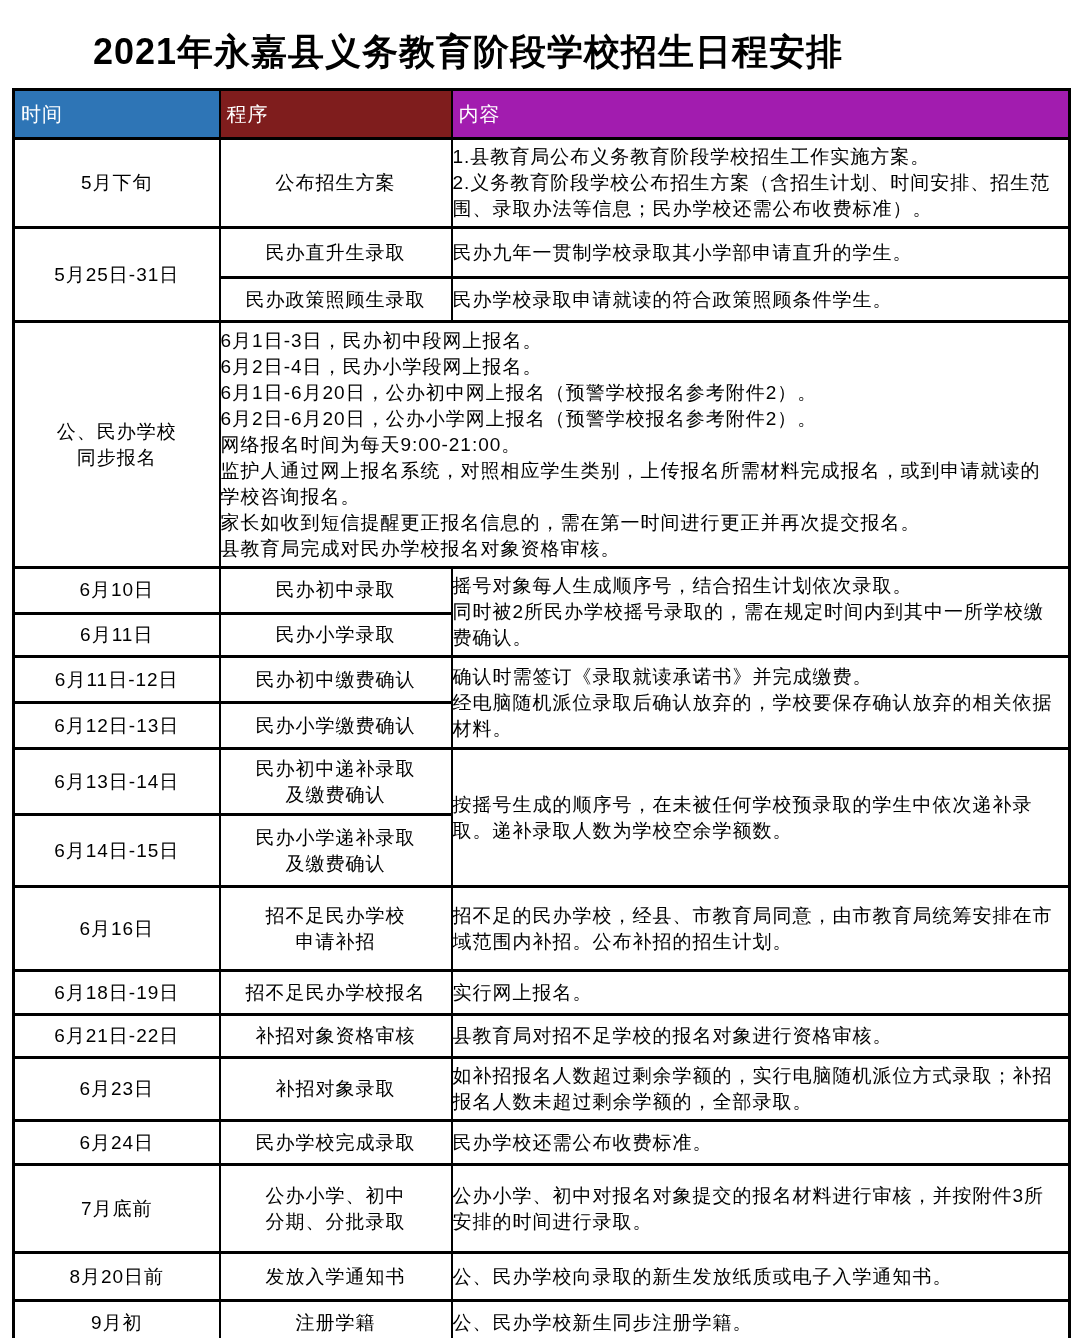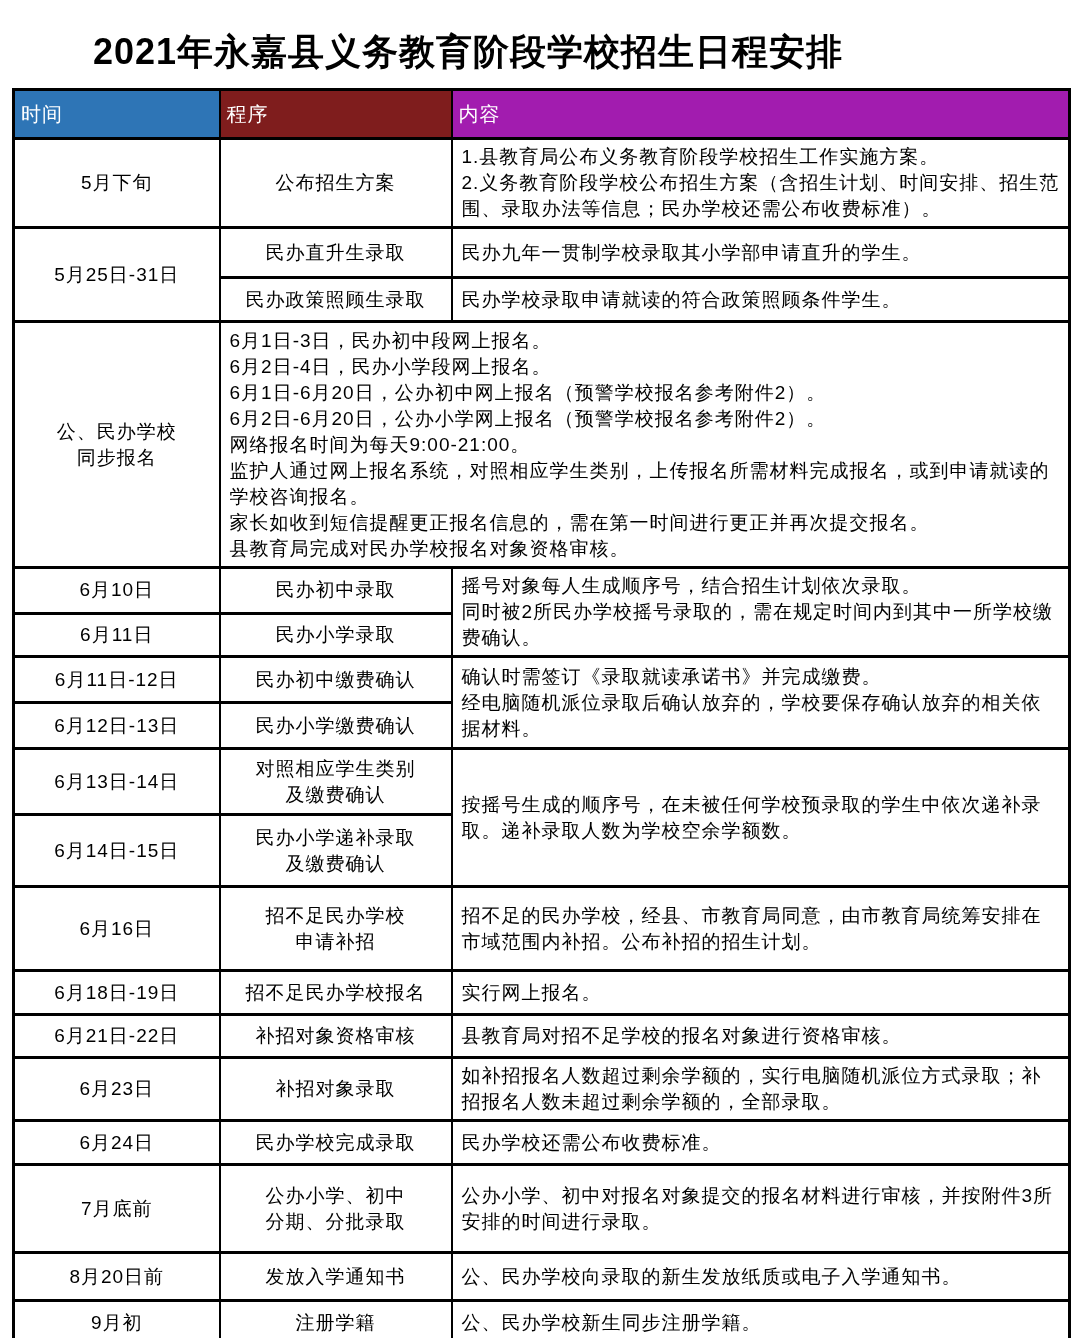--- a/index.html
+++ b/index.html
@@ -50,21 +50,21 @@
     font-weight: normal;
     font-size: 20px;
     text-align: left;
     height: 38px;
   }
   .schedule td.c1, .schedule td.c2 {
     text-align: center;
   }
   .schedule td.c3 {
     text-align: left;
-    padding-left: 9px;
+    padding-left: 0;
     padding-right: 8px;
   }
 </style>
 </head>
 <body>
 
 <div class="page-title">2021年永嘉县义务教育阶段学校招生日程安排</div>
 
 <table class="schedule">
   <colgroup>
@@ -120,21 +120,21 @@
     <td class="c2">民办初中缴费确认</td>
     <td class="c3" rowspan="2">确认时需签订《录取就读承诺书》并完成缴费。
 经电脑随机派位录取后确认放弃的，学校要保存确认放弃的相关依据材料。</td>
   </tr>
   <tr style="height:46px">
     <td class="c1">6月12日-13日</td>
     <td class="c2">民办小学缴费确认</td>
   </tr>
   <tr style="height:66px">
     <td class="c1">6月13日-14日</td>
-    <td class="c2">对照相应学生类别
+    <td class="c2">民办初中递补录取
 及缴费确认</td>
     <td class="c3" rowspan="2">按摇号生成的顺序号，在未被任何学校预录取的学生中依次递补录取。递补录取人数为学校空余学额数。</td>
   </tr>
   <tr style="height:72px">
     <td class="c1">6月14日-15日</td>
     <td class="c2">民办小学递补录取
 及缴费确认</td>
   </tr>
   <tr style="height:84px">
     <td class="c1">6月16日</td>

